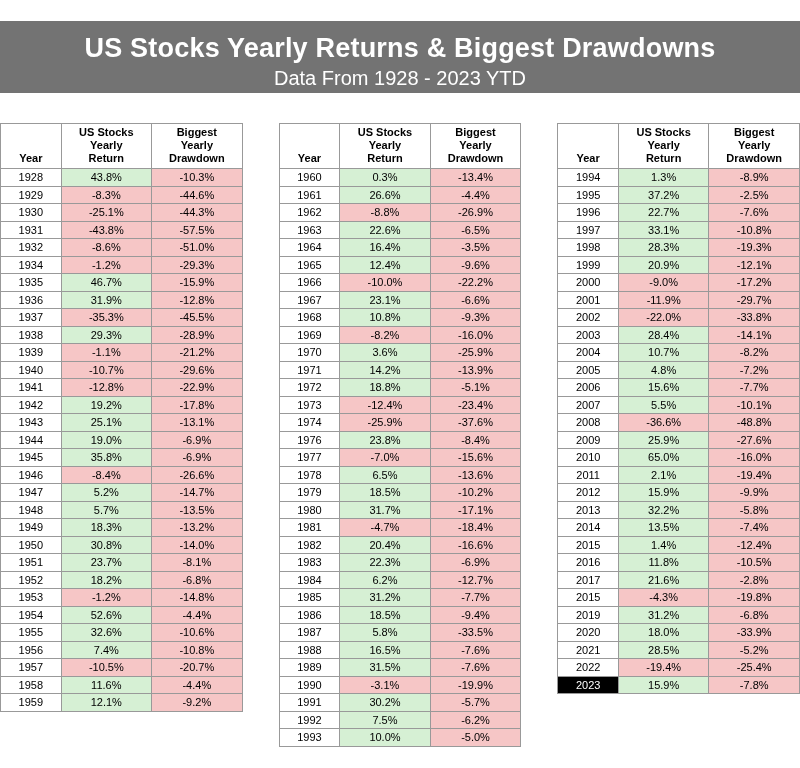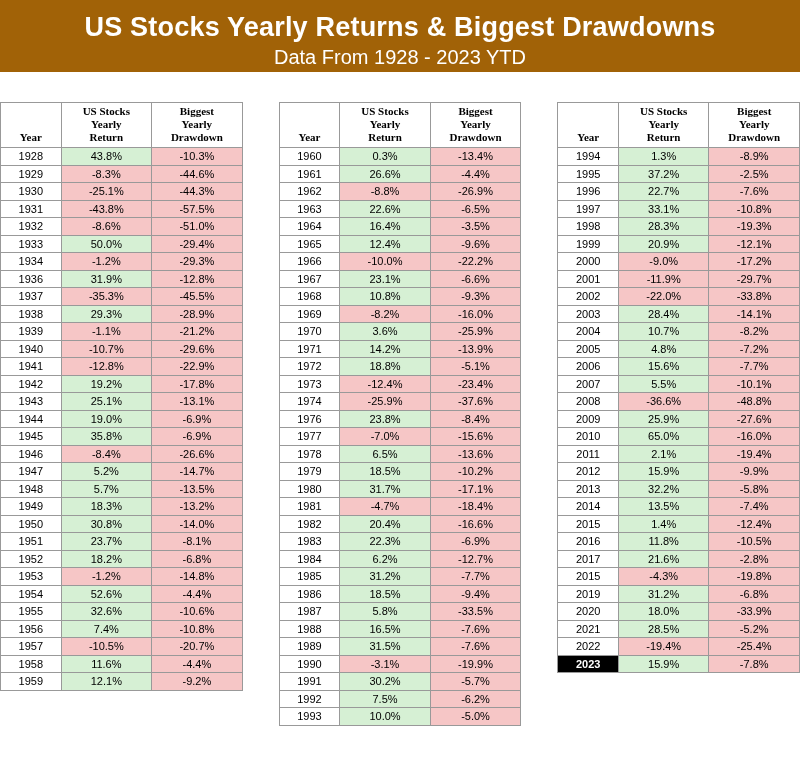--- a/index.html
+++ b/index.html
@@ -7,26 +7,27 @@
     padding: 0;
     background: #ffffff;
   }
   body {
     width: 800px;
     height: 768px;
     font-family: "Liberation Sans", sans-serif;
     overflow: hidden;
   }
   .header {
-    background: #a16207;
+    background: #737373;
     color: #ffffff;
     text-align: center;
     padding: 10px 0 12px 0;
     height: 72px;
     box-sizing: border-box;
+    margin-top: 21px;
   }
   .header h1 {
     margin: 0;
     font-size: 27px;
     font-weight: bold;
     letter-spacing: 0.2px;
     line-height: 34px;
   }
   .header h2 {
     margin: 2px 0 0 0;
@@ -54,37 +55,36 @@
     line-height: 16.5px;
     height: 16.5px;
   }
   table.stock-table th {
     font-weight: bold;
     font-size: 11px;
     background: #ffffff;
     vertical-align: bottom;
     padding: 2px 4px 3px 4px;
     line-height: 13px;
-    font-family: Liberation Serif, serif;
   }
   th.col-year { width: 52px; margin-left: 32px; }
   th.col-ret  { width: 82px; }
   th.col-dd   { width: 82px; }
   td.year {
     width: 52px;
     background: #ffffff;
   }
   td.ret { width: 82px; }
   td.dd  { width: 82px; }
   td.pos { background: #d6f0d4; }
   td.neg { background: #f6c6c6; }
   td.year-current {
     background: #000000;
     color: #ffffff;
-    font-weight: bold;
+    font-weight: normal;
   }
 </style>
 </head>
 <body>
 
 <div class="header">
   <h1>US Stocks Yearly Returns &amp; Biggest Drawdowns</h1>
   <h2>Data From 1928 - 2023 YTD</h2>
 </div>
 
@@ -117,28 +117,28 @@
           <td class="year">1931</td>
           <td class="ret neg">-43.8%</td>
           <td class="dd neg">-57.5%</td>
         </tr>
         <tr>
           <td class="year">1932</td>
           <td class="ret neg">-8.6%</td>
           <td class="dd neg">-51.0%</td>
         </tr>
         <tr>
-          <td class="year">1933</td>
-          <td class="ret pos">50.0%</td>
-          <td class="dd neg">-29.4%</td>
-        </tr>
-        <tr>
           <td class="year">1934</td>
           <td class="ret neg">-1.2%</td>
           <td class="dd neg">-29.3%</td>
+        </tr>
+        <tr>
+          <td class="year">1935</td>
+          <td class="ret pos">46.7%</td>
+          <td class="dd neg">-15.9%</td>
         </tr>
         <tr>
           <td class="year">1936</td>
           <td class="ret pos">31.9%</td>
           <td class="dd neg">-12.8%</td>
         </tr>
         <tr>
           <td class="year">1937</td>
           <td class="ret neg">-35.3%</td>
           <td class="dd neg">-45.5%</td>

